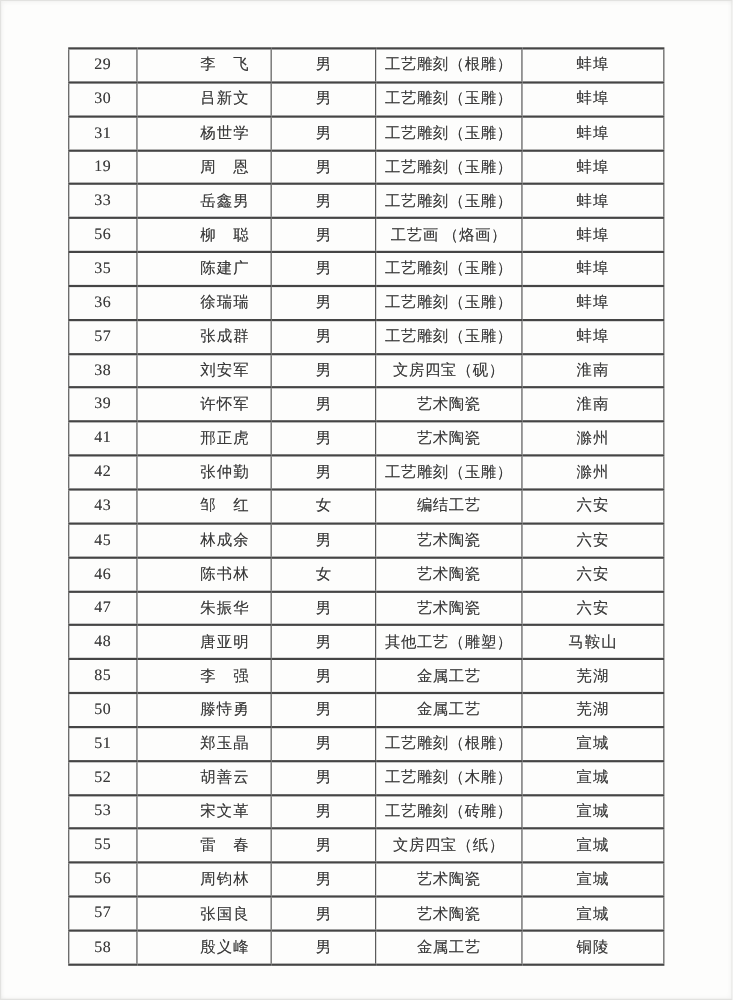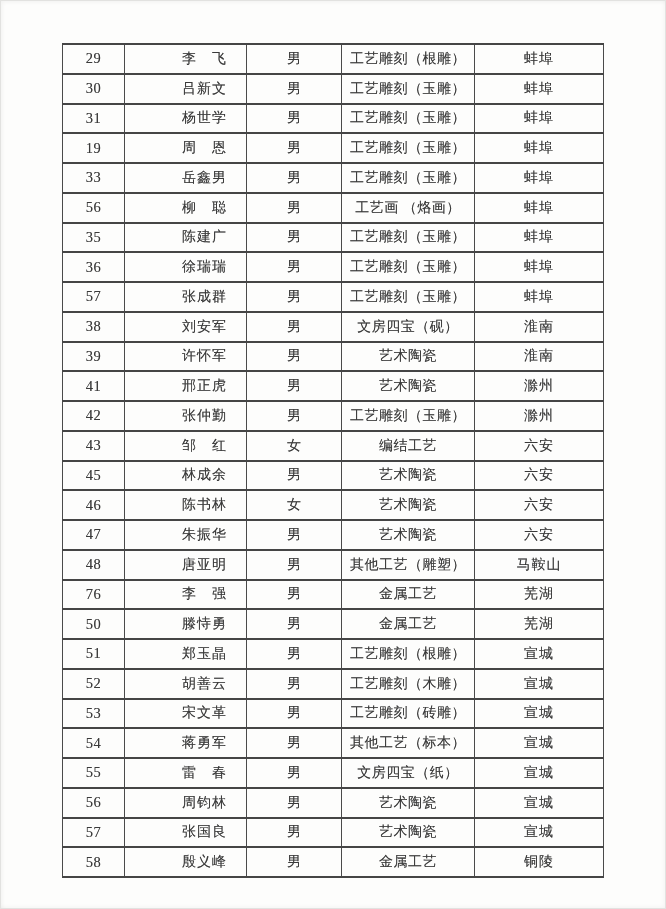--- a/index.html
+++ b/index.html
@@ -182,21 +182,21 @@
           <td class="c-city">六安</td>
         </tr>
         <tr>
           <td class="c-num">48</td>
           <td class="c-name">唐亚明</td>
           <td class="c-gender">男</td>
           <td class="c-craft">其他工艺（雕塑）</td>
           <td class="c-city">马鞍山</td>
         </tr>
         <tr>
-          <td class="c-num">76</td>
+          <td class="c-num">85</td>
           <td class="c-name">李　强</td>
           <td class="c-gender">男</td>
           <td class="c-craft">金属工艺</td>
           <td class="c-city">芜湖</td>
         </tr>
         <tr>
           <td class="c-num">50</td>
           <td class="c-name">滕恃勇</td>
           <td class="c-gender">男</td>
           <td class="c-craft">金属工艺</td>
@@ -214,27 +214,20 @@
           <td class="c-name">胡善云</td>
           <td class="c-gender">男</td>
           <td class="c-craft">工艺雕刻（木雕）</td>
           <td class="c-city">宣城</td>
         </tr>
         <tr>
           <td class="c-num">53</td>
           <td class="c-name">宋文革</td>
           <td class="c-gender">男</td>
           <td class="c-craft">工艺雕刻（砖雕）</td>
-          <td class="c-city">宣城</td>
-        </tr>
-        <tr>
-          <td class="c-num">54</td>
-          <td class="c-name">蒋勇军</td>
-          <td class="c-gender">男</td>
-          <td class="c-craft">其他工艺（标本）</td>
           <td class="c-city">宣城</td>
         </tr>
         <tr>
           <td class="c-num">55</td>
           <td class="c-name">雷　春</td>
           <td class="c-gender">男</td>
           <td class="c-craft">文房四宝（纸）</td>
           <td class="c-city">宣城</td>
         </tr>
         <tr>

